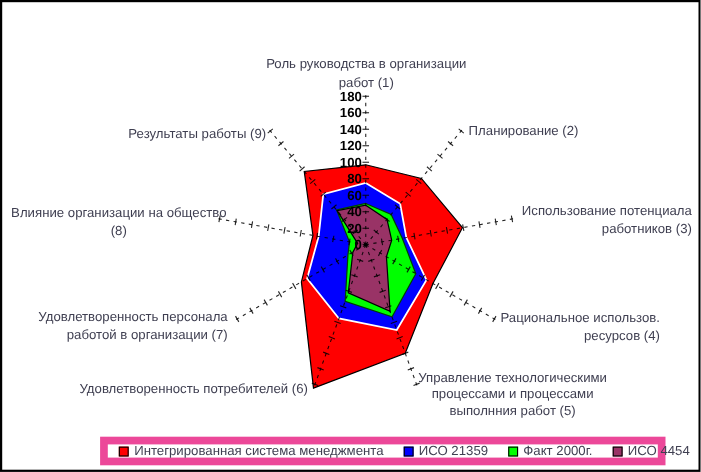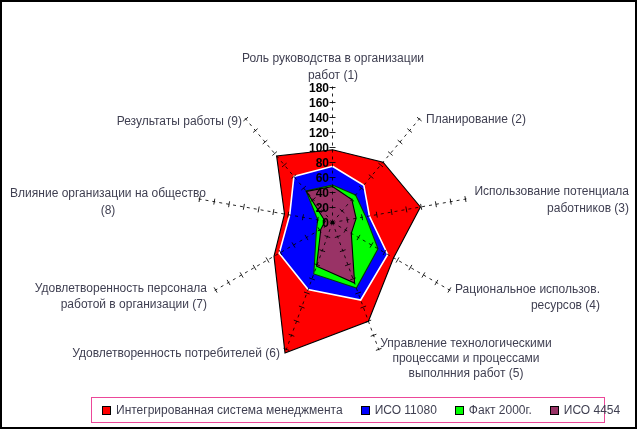--- a/index.html
+++ b/index.html
@@ -6,21 +6,21 @@
   .stage {
     position:relative; width:637px; height:429px;
     background:#ffffff; border:2px solid #000; box-sizing:border-box;
     font-family:"Liberation Sans", sans-serif; overflow:hidden;
   }
   svg.chart { position:absolute; left:0; top:0; }
   .cat-label { fill:#3f3f51; font-size:12px; font-family:"Liberation Sans", sans-serif; }
   .tick-label { fill:#000; font-size:12px; font-weight:bold; font-family:"Liberation Sans", sans-serif; }
   .legend {
     position:absolute; left:89px; top:395px; width:514px; height:26px;
-    border:1px solid #ec4899; background:#fff; box-sizing:border-box;
+    border:7px solid #ec4899; background:#fff; box-sizing:border-box;
     display:flex; align-items:center; padding:0 10px; gap:18px;
     font-size:12px; color:#3f3f51; white-space:nowrap;
   }
   .legend-item { display:flex; align-items:center; gap:5px; }
   .swatch { width:9px; height:9px; border:1px solid #000; box-sizing:border-box; display:inline-block; }
 </style>
 </head>
 <body>
 
 <div class="stage">
@@ -147,21 +147,21 @@
       <text x="106" y="212" text-anchor="middle" class="cat-label">(8)</text>
       <text x="240" y="123" text-anchor="end" class="cat-label">Результаты работы (9)</text>
     </svg>
   <div class="legend" id="legend">
       <span class="legend-item">
         <span class="swatch" style="background: rgb(255, 0, 0);"></span>
         <span>Интегрированная система менеджмента</span>
       </span>
       <span class="legend-item">
         <span class="swatch" style="background: rgb(0, 0, 255);"></span>
-        <span>ИСО 11080</span>
+        <span>ИСО 21359</span>
       </span>
       <span class="legend-item">
         <span class="swatch" style="background: rgb(0, 255, 0);"></span>
         <span>Факт 2000г.</span>
       </span>
       <span class="legend-item">
         <span class="swatch" style="background: rgb(153, 51, 102);"></span>
         <span>ИСО 4454</span>
       </span>
     </div>

